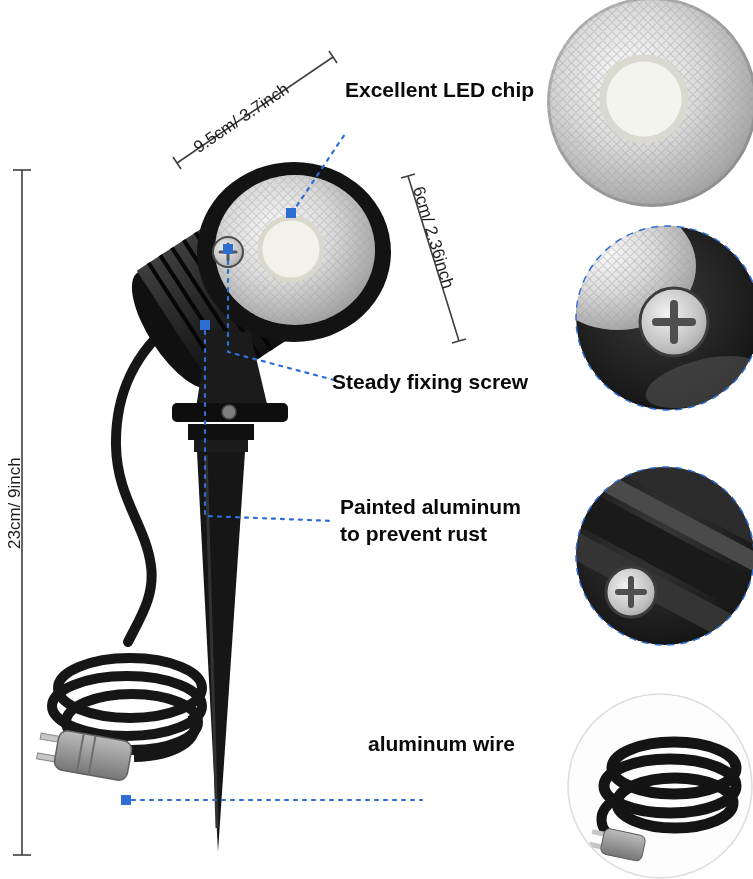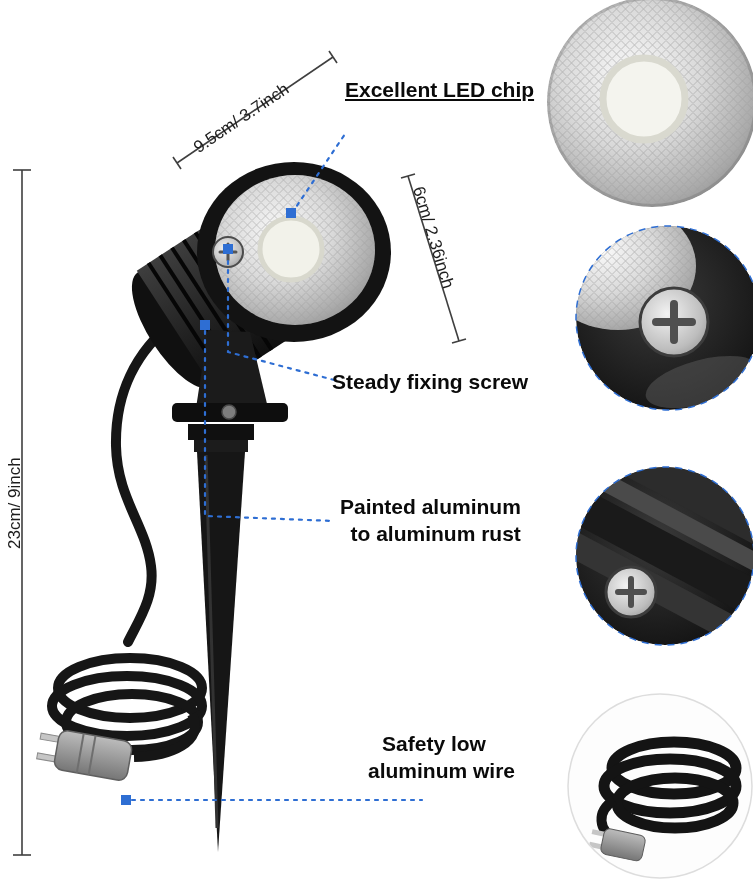--- a/index.html
+++ b/index.html
@@ -5,23 +5,23 @@
   html,body{margin:0;padding:0;background:#ffffff;}
   .stage{
     position:relative;width:753px;height:879px;background:#ffffff;
     font-family:"Liberation Sans",sans-serif;overflow:hidden;
   }
   .stage svg{position:absolute;left:0;top:0;}
   .callout{
     position:absolute;font-weight:bold;font-size:21px;line-height:27px;
     color:#0a0a0a;white-space:nowrap;
   }
-  .c1{left:345px;top:76px;text-decoration:underline;}
+  .c1{left:345px;top:76px;}
   .c2{left:332px;top:368px;}
-  .c3{left:340px;top:493px;text-align:right;}
+  .c3{left:340px;top:493px;}
   .c4{left:368px;top:730px;width:132px;text-align:center;}
   .dim{
     position:absolute;font-size:17px;color:#1d1d1d;white-space:nowrap;
   }
   .dim-length{left:190px;top:141px;transform:rotate(-34deg);transform-origin:left top;}
   .dim-diameter{left:427px;top:184px;transform:rotate(73deg);transform-origin:left top;}
   .dim-height{left:5px;top:549px;transform:rotate(-90deg);transform-origin:left top;}
 </style>
 </head>
 <body>
@@ -196,25 +196,24 @@
   <div class="callout c1">
     <div>Excellent LED chip</div>
   </div>
 
   <div class="callout c2">
     <div>Steady fixing screw</div>
   </div>
 
   <div class="callout c3">
     <div>Painted aluminum</div>
-    <div>to aluminum rust</div>
+    <div>to prevent rust</div>
   </div>
 
   <div class="callout c4">
-    <div>Safety low</div>
     <div>aluminum wire</div>
   </div>
 
   <div class="dim dim-length">9.5cm/ 3.7inch</div>
   <div class="dim dim-diameter">6cm/ 2.36inch</div>
   <div class="dim dim-height">23cm/ 9inch</div>
 
 </div>
 
 </body></html>

